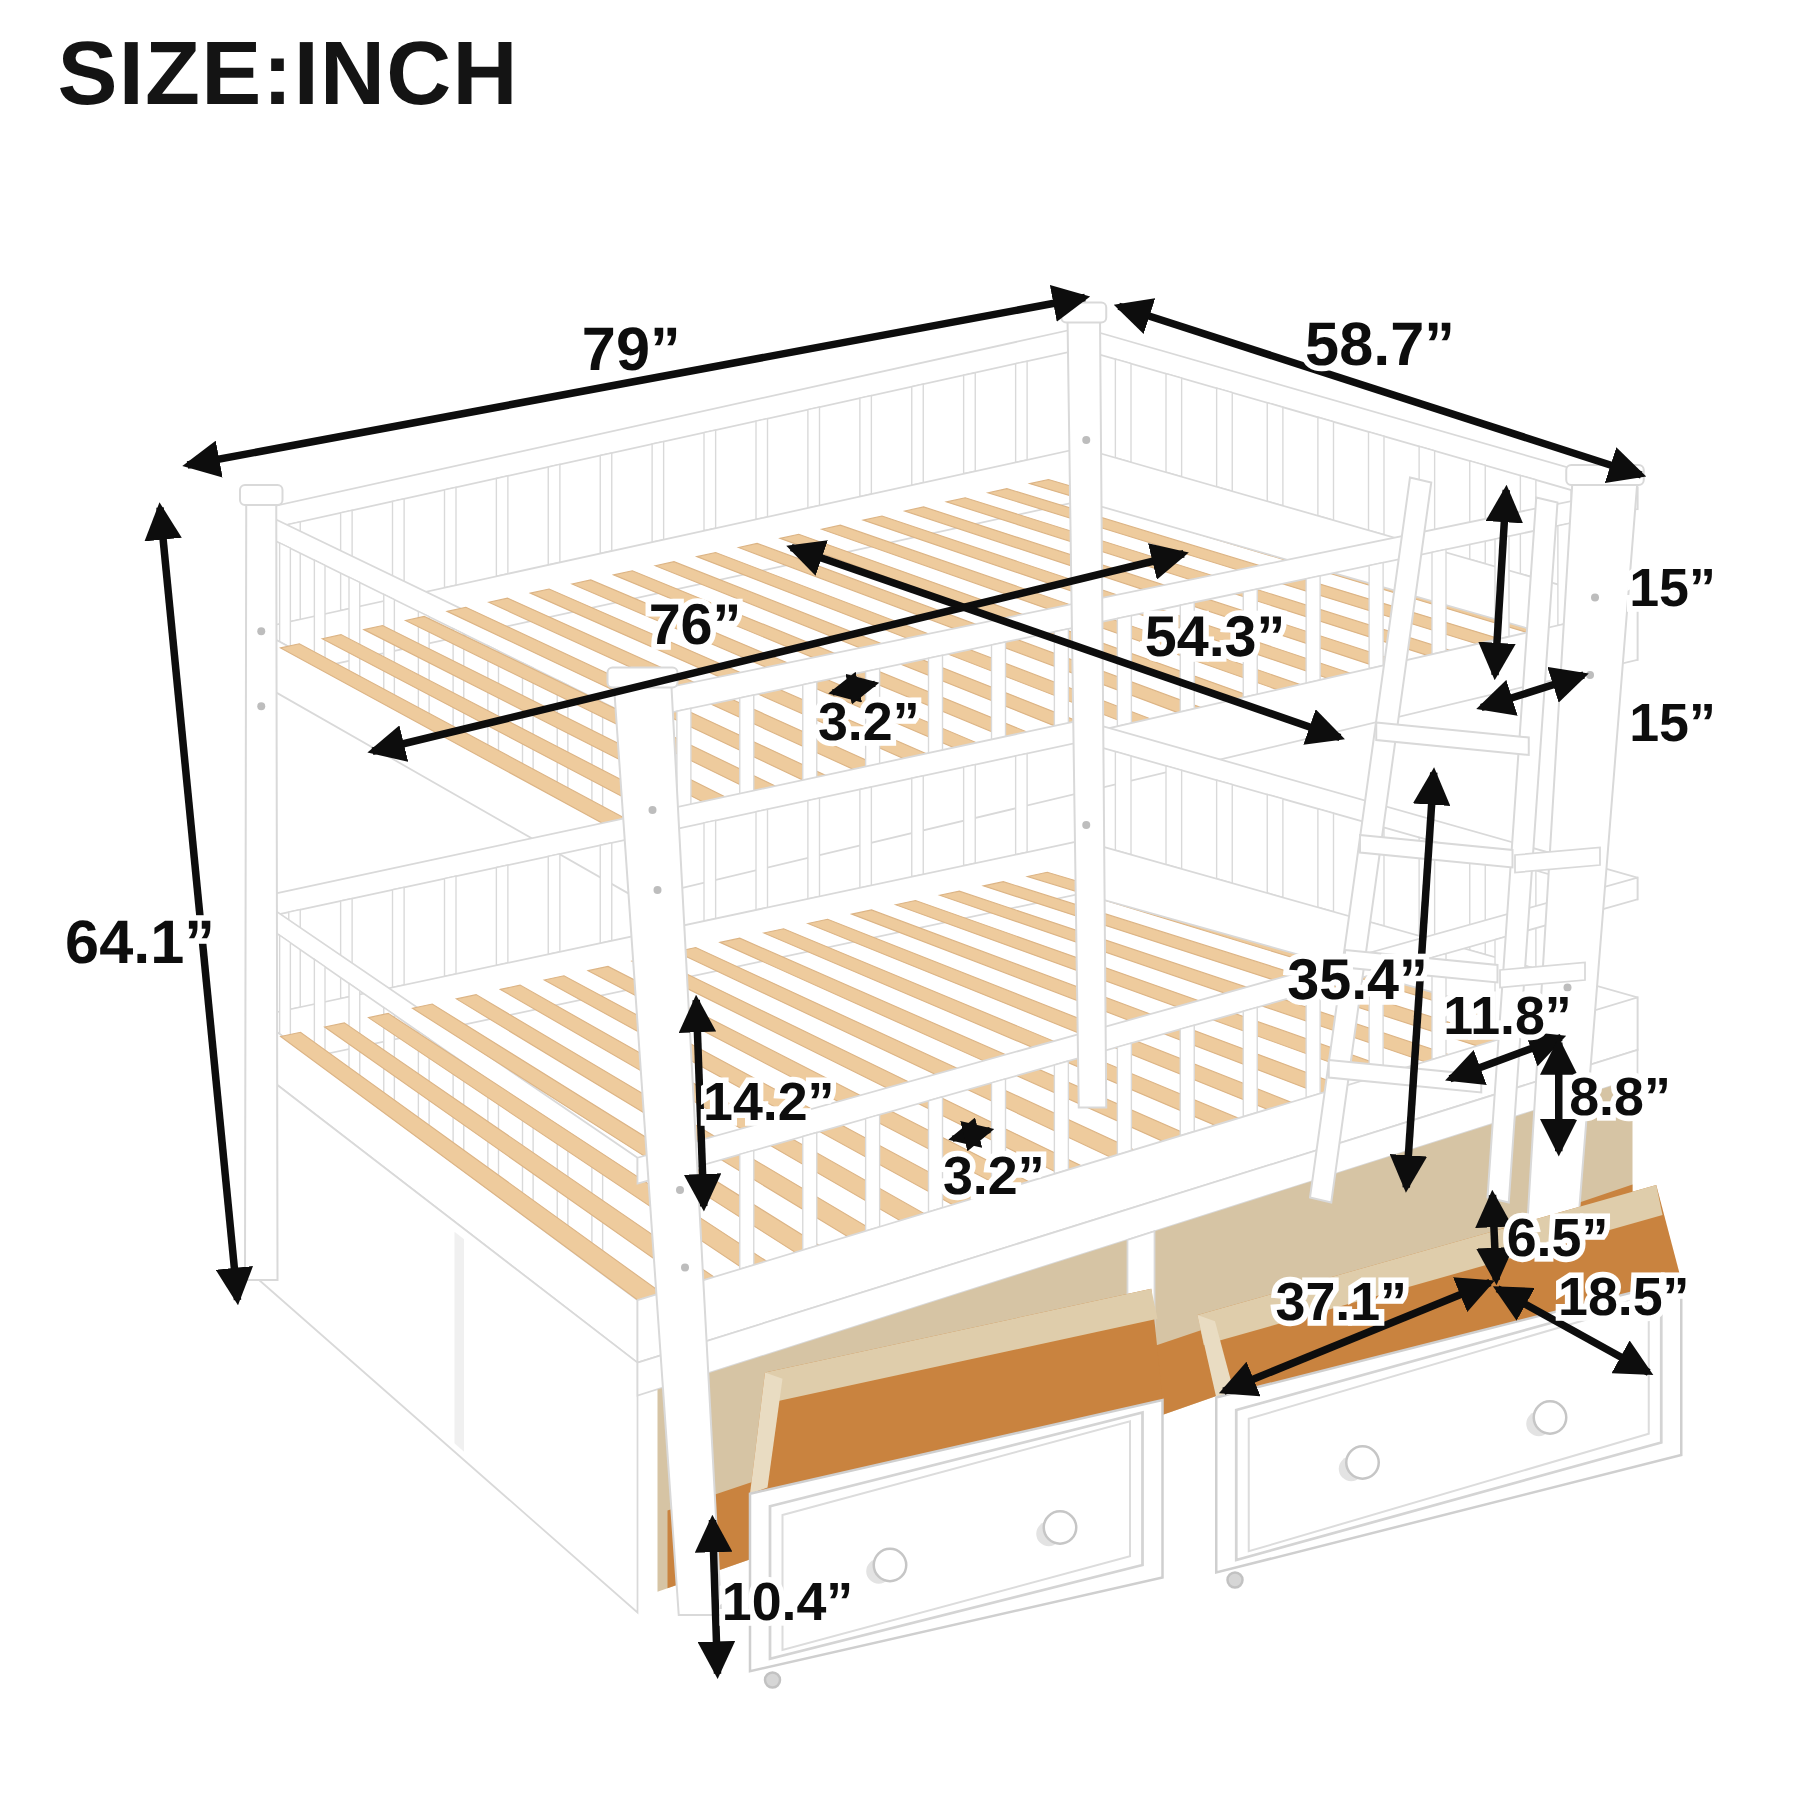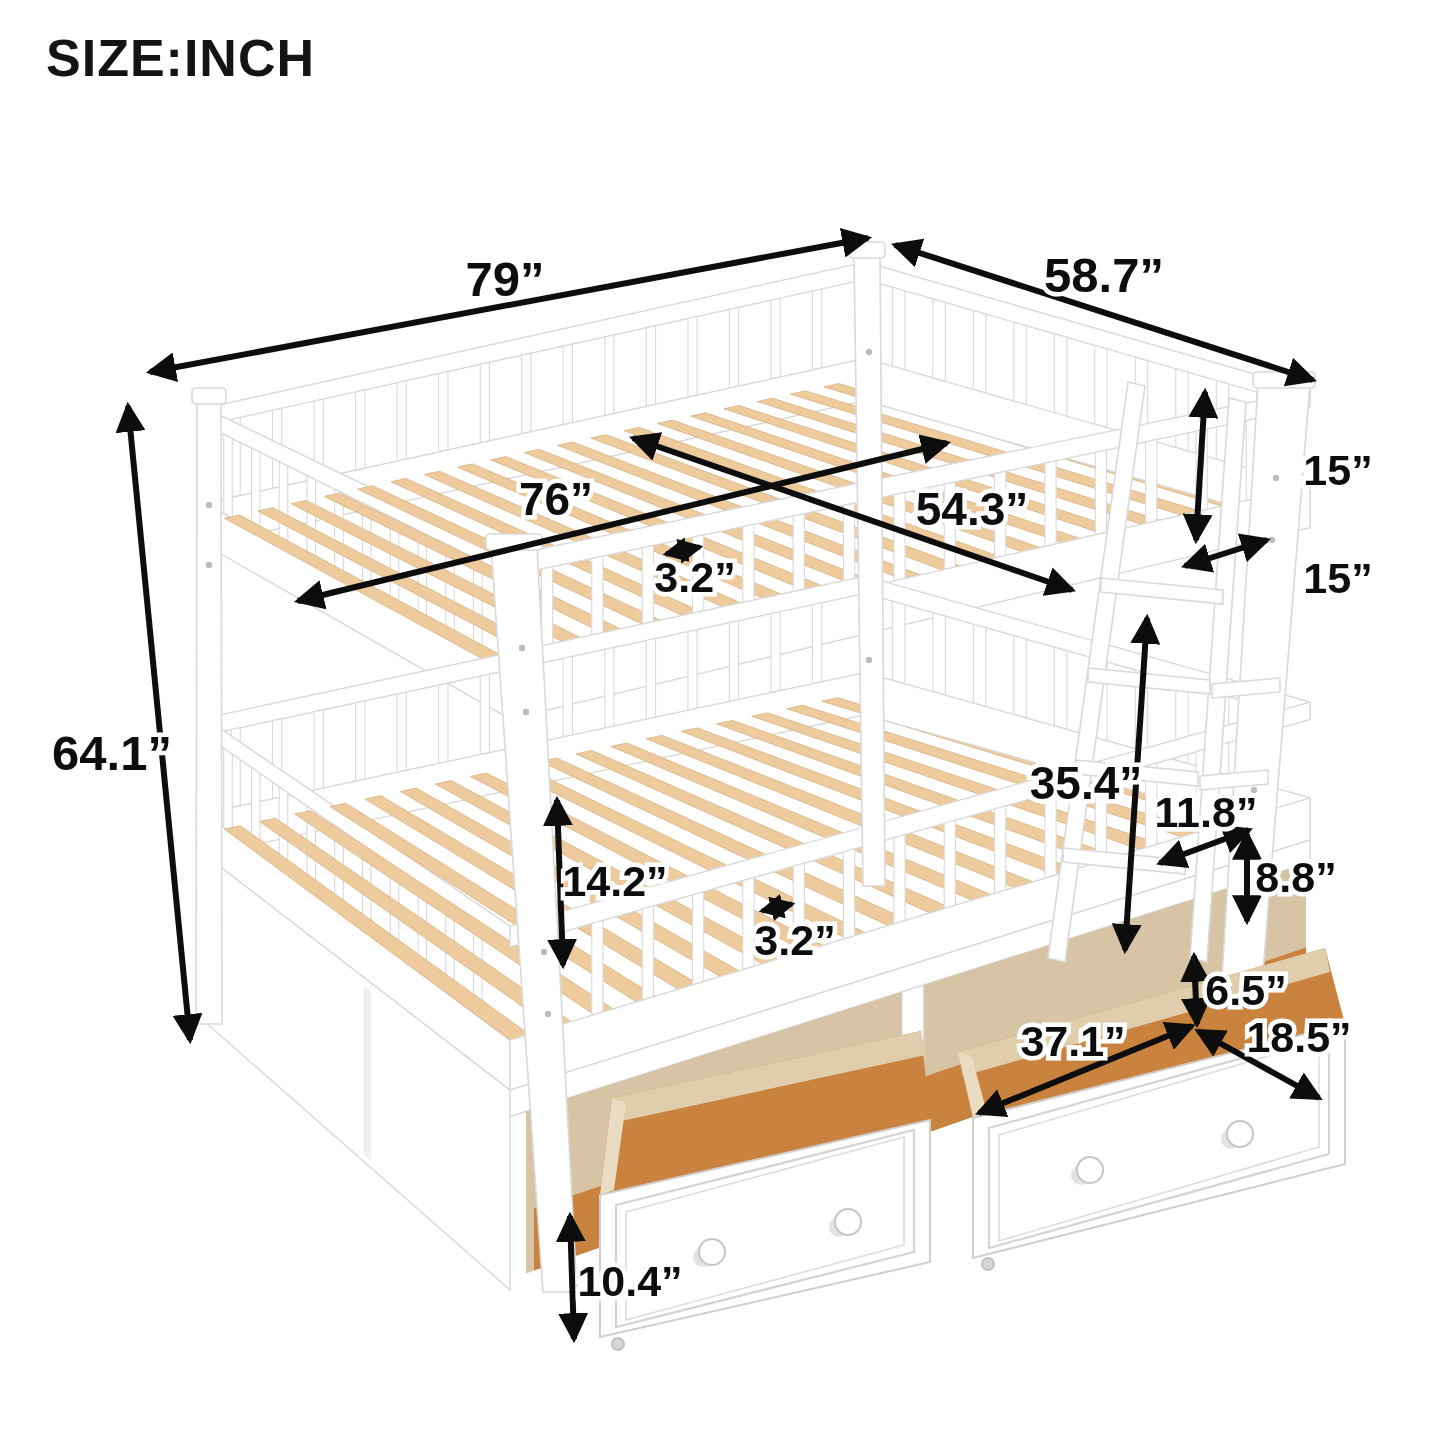--- a/index.html
+++ b/index.html
@@ -1,18 +1,18 @@
 <!DOCTYPE html>
 <html><head>
 <meta charset="utf-8">
 <style>
   html,body{margin:0;padding:0;background:#ffffff;}
   body{width:1445px;height:1445px;overflow:hidden;}
   .stage{position:relative;width:1445px;height:1445px;background:#fff;font-family:"Liberation Sans",sans-serif;}
-  .title{position:absolute;left:46px;top:28px;font-size:52px;font-weight:800;letter-spacing:1px;color:#141414;font-family:"Liberation Sans",sans-serif;text-align:right;}
+  .title{position:absolute;left:46px;top:18px;font-size:72px;font-weight:800;letter-spacing:1px;color:#141414;font-family:"Liberation Sans",sans-serif;text-align:right;}
   svg.scene{position:absolute;left:0;top:0;width:1445px;height:1445px;}
   .dim{font-weight:bold;fill:#0d0d0d;stroke:#ffffff;stroke-width:9px;paint-order:stroke;text-anchor:middle;font-family:"Liberation Sans",sans-serif;}
   .d48{font-size:49px}.d46{font-size:46px}.d42{font-size:43px}
   .arrow{stroke:#0d0d0d;stroke-width:6;fill:none;}
   .arrow-sm{stroke:#0d0d0d;stroke-width:5;fill:none;}
 </style>
 </head>
 <body>
 
 <div class="stage">

